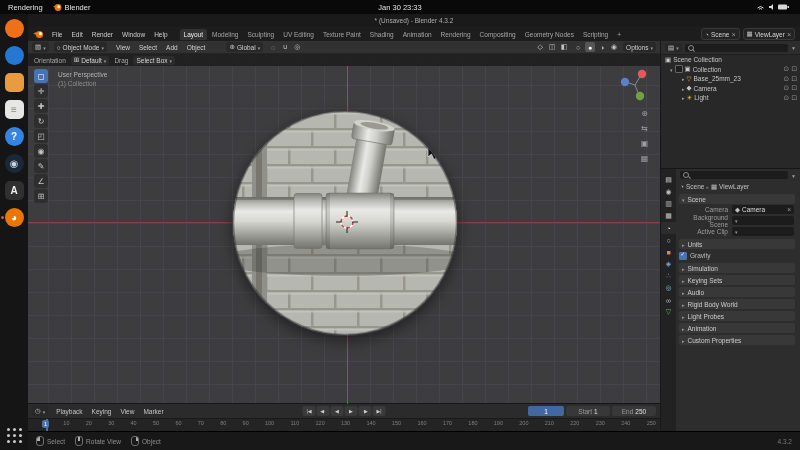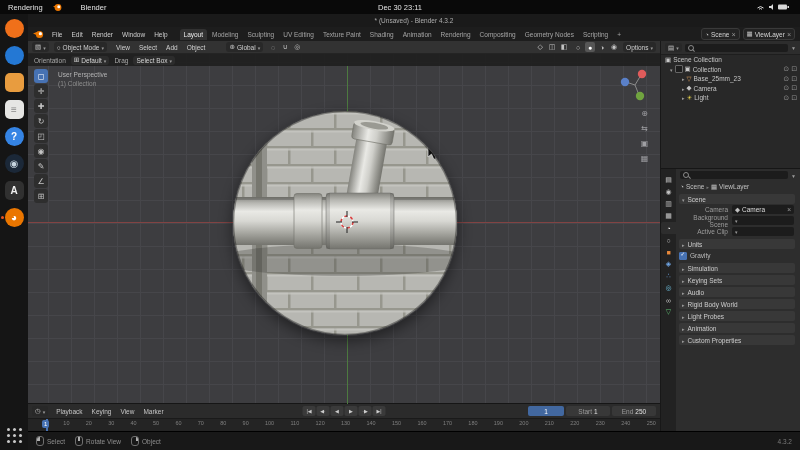--- a/index.html
+++ b/index.html
@@ -3,21 +3,21 @@
 <meta charset="utf-8">
 <style>
   html,body{margin:0;padding:0;background:#000;width:800px;height:450px;overflow:hidden;
     font-family:"Liberation Sans","DejaVu Sans",sans-serif;-webkit-font-smoothing:antialiased;}
   #screen{position:relative;width:800px;height:450px;background:#000;}
 
   
   #gnome-bar{position:absolute;top:0;left:0;width:100%;height:14px;background:#090909;
     display:flex;align-items:center;gap:10px;padding:0 8px;box-sizing:border-box;
     font-size:7.5px;color:#e2e2e2;z-index:30;}
-  .gapp{display:inline-flex;align-items:center;gap:19px;}
+  .gapp{display:inline-flex;align-items:center;gap:3px;}
   .gclock{position:absolute;left:50%;transform:translateX(-50%);}
   .gtray{margin-left:auto;display:flex;align-items:center;gap:3px;}
 
   
   #dock{position:absolute;left:0;top:14px;width:28px;bottom:0;background:rgba(22,22,22,.96);
     display:flex;flex-direction:column;align-items:center;padding:4px 0;box-sizing:border-box;z-index:20;}
   .dock-items{display:flex;flex-direction:column;gap:6px;align-items:center;}
   .dock-item{width:21px;height:21px;position:relative;display:flex;align-items:center;justify-content:center;}
   .dock-glyph{width:19px;height:19px;border-radius:5px;display:flex;align-items:center;justify-content:center;
     font-size:10px;font-weight:bold;}
@@ -176,21 +176,21 @@
   <header id="gnome-bar">
     <span>Rendering</span>
     <span class="gapp">
       <svg width="9" height="9">
         <circle cx="5" cy="4.5" r="3.4" fill="#ea7600"></circle>
           <circle cx="5.8" cy="3.8" r="1.5" fill="#fff"></circle>
         <path d="M0,3.6 L4,2 L3,4.8 Z" fill="#ea7600"></path>
       </svg>
       <span>Blender</span>
     </span>
-    <span class="gclock">Dec 30 23:11</span>
+    <span class="gclock">Jan 30 23:33</span>
     <span class="gtray">
       <svg width="36" height="10">
         <g stroke="#d8d8d8" fill="none" stroke-width="1">
           <path d="M1.5,6 A4.3,4.3 0 0 1 7.5,6"></path>
           <path d="M3,7.3 A2,2 0 0 1 6,7.3"></path>
         </g>
         <polygon points="13,4 15,4 17,2 17,8 15,6 13,6" fill="#d8d8d8"></polygon>
         <rect x="22" y="2.5" width="9" height="5" rx="1" fill="#d8d8d8"></rect>
         <rect x="31.5" y="4" width="1.5" height="2" fill="#d8d8d8"></rect>
       </svg>

